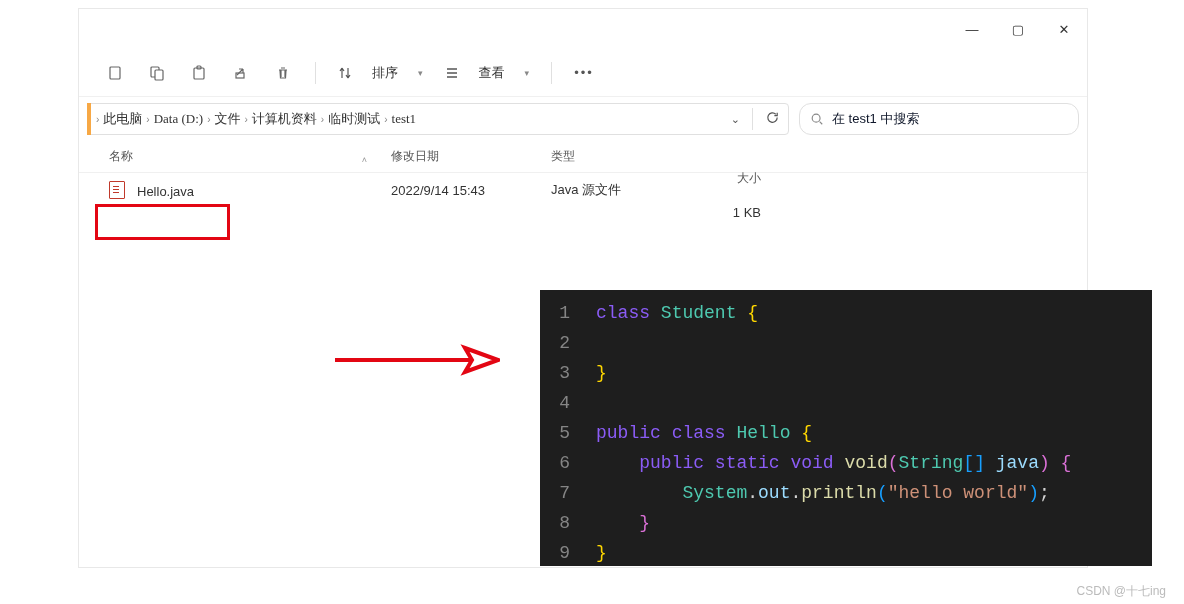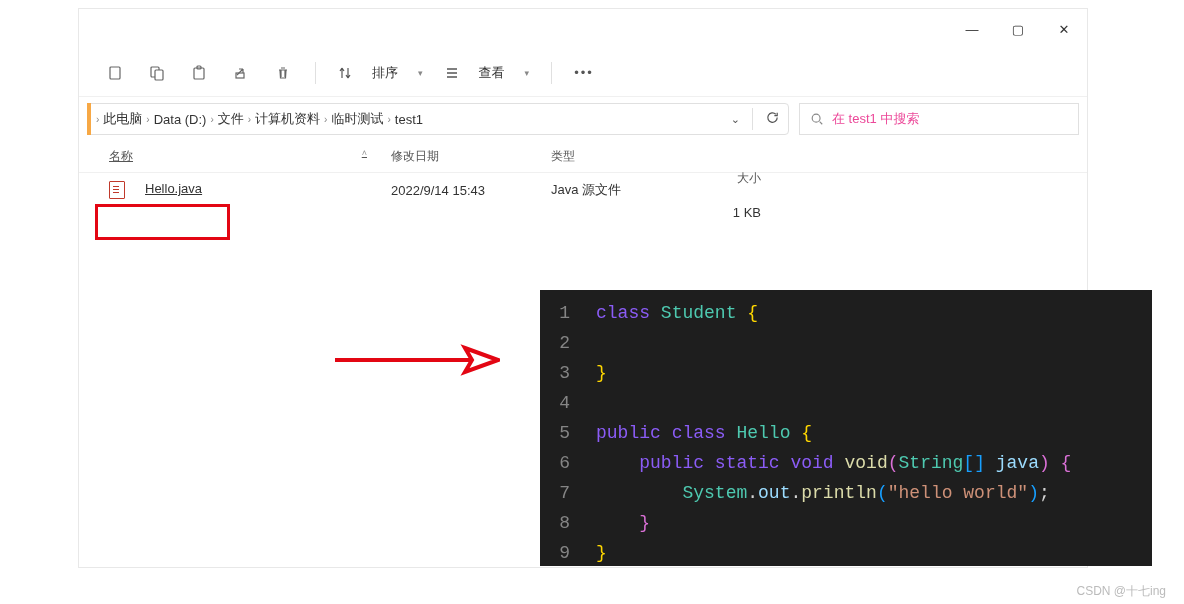--- a/index.html
+++ b/index.html
@@ -10,29 +10,29 @@
 .titlebar { height: 40px; display: flex; justify-content: flex-end; align-items: center; }
 .titlebar .sysbtn { width: 46px; height: 32px; display: flex; align-items: center; justify-content: center; color: #333; }
 
 .toolbar { height: 48px; display: flex; align-items: center; padding: 0 18px; gap: 6px; border-bottom: 1px solid #f0f0f0; }
 .toolbar .tbtn { width: 36px; height: 30px; display: flex; align-items: center; justify-content: center; color: #555; border-radius: 4px; }
 .toolbar .tsep { width: 1px; height: 22px; background: #e0e0e0; margin: 0 8px; }
 .toolbar .tlabel-btn { display: flex; align-items: center; gap: 20px; padding: 0 8px; height: 30px; color: #333; }
 
 .addrrow { height: 44px; display: flex; align-items: center; padding: 0 8px; gap: 10px; }
 .addrbar { flex: 1; height: 32px; border: 1px solid #e0e0e0; border-radius: 4px; display: flex; align-items: center; padding: 0 8px; gap: 4px; color: #333; position: relative; }
-.addrbar .crumb { display: flex; align-items: flex-end; gap: 4px; }
+.addrbar .crumb { display: flex; align-items: flex-end; gap: 4px; font-family: Liberation Serif, serif; }
 .addrbar .chev { color: #888; font-size: 10px; }
 .addrbar .right { margin-left: auto; display: flex; align-items: center; gap: 12px; color: #555; }
 .addrbar .vbar { width: 1px; height: 22px; background: #e0e0e0; }
 .orange-bar { position: absolute; left: -1px; top: -1px; bottom: -1px; width: 4px; background: #f7a845; }
-.searchbar { width: 280px; height: 32px; border: 1px solid #e0e0e0; border-radius: 0; display: flex; align-items: center; padding: 0 10px; gap: 8px; color: #ec4899; }
+.searchbar { width: 280px; height: 32px; border: 1px solid #e0e0e0; border-radius: 12px; display: flex; align-items: center; padding: 0 10px; gap: 8px; color: #0f172a; }
 
 .headers { height: 32px; display: flex; align-items: center; padding-left: 22px; font-size: 12px; color: #555; border-bottom: 1px solid #f0f0f0; }
-.col-name { width: 290px; display: flex; align-items: flex-start; gap: 12px; padding-left: 8px; text-decoration: underline; }
+.col-name { width: 290px; display: flex; align-items: flex-end; gap: 4px; padding-left: 8px; }
 .col-date { width: 160px; }
 .col-type { width: 130px; }
 .col-size { width: 80px; text-align: right; margin-top: 44px; }
 .sort-caret { font-size: 9px; color: #999; margin-left: auto; margin-right: 24px; }
 
 .filerow { height: 34px; display: flex; align-items: center; padding-left: 22px; font-size: 13px; color: #333; }
 .file-icon { width: 16px; height: 18px; border: 1px solid #c0392b; background: #fff; border-radius: 1px; position: relative; margin-right: 8px; display: inline-block; }
 .file-icon::after { content: ""; position: absolute; left: 3px; top: 4px; width: 6px; height: 1px; background: #c0392b; box-shadow: 0 3px 0 #c0392b, 0 6px 0 #c0392b; }
 
 .red-box { position: absolute; border: 3px solid #e30613; pointer-events: none; }

